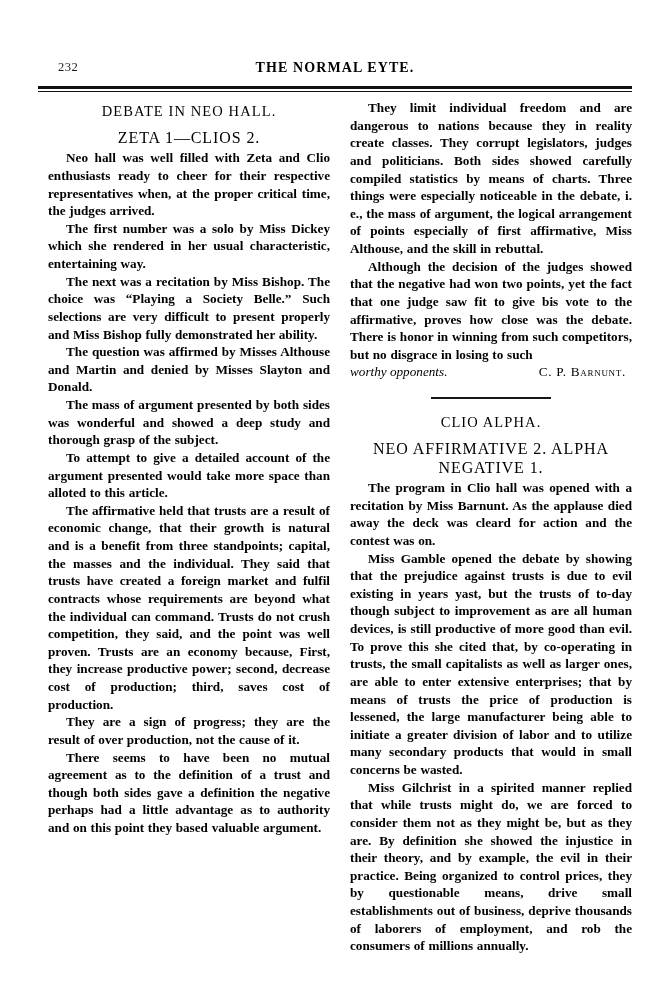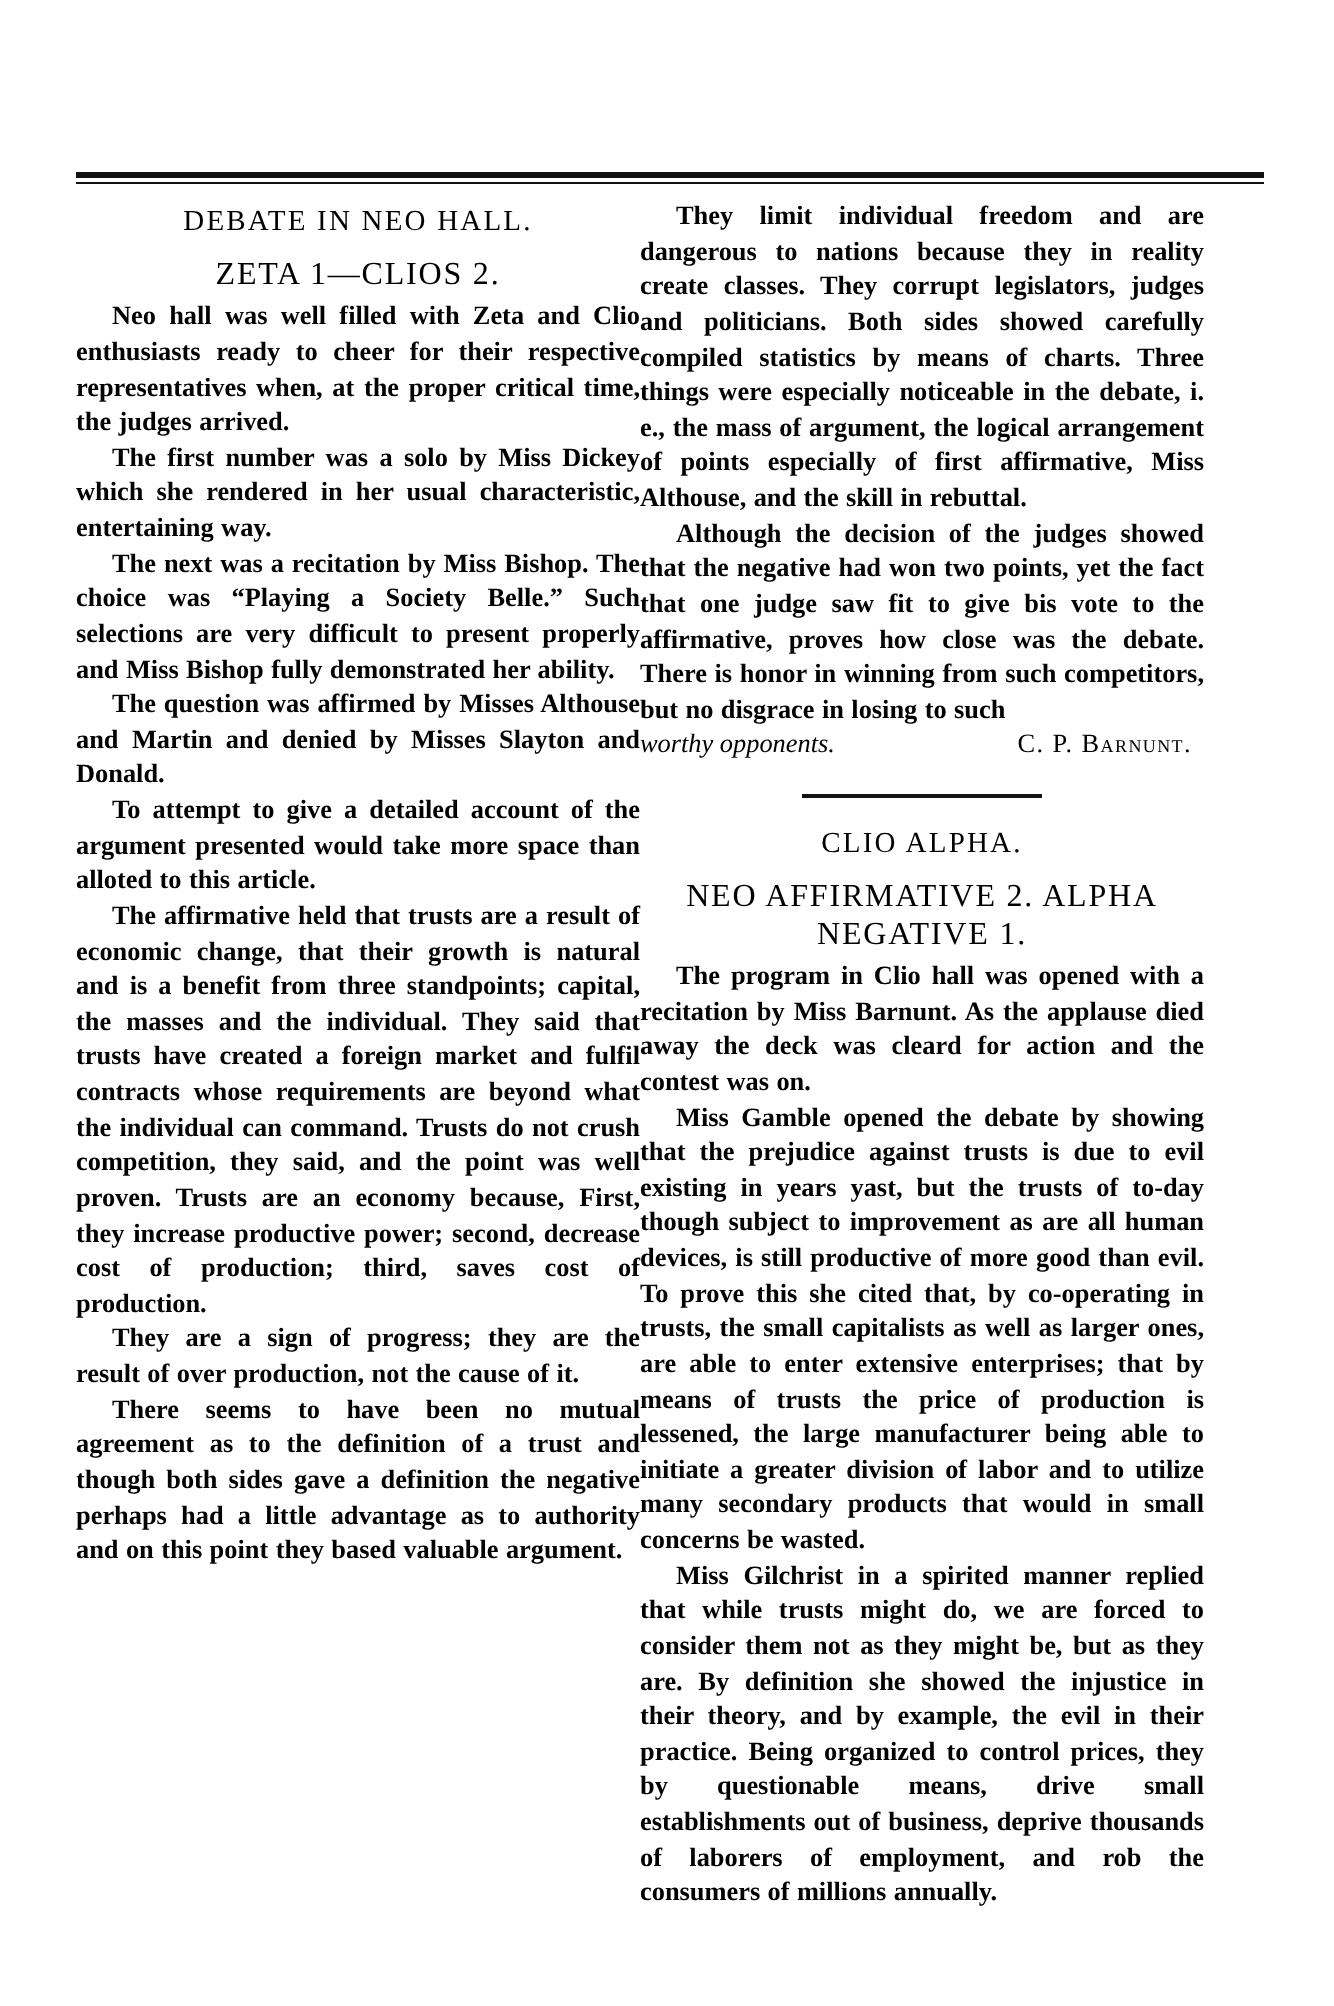--- a/index.html
+++ b/index.html
@@ -70,21 +70,22 @@
   }
 
   
   .columns {
     position: absolute;
     left: 38px;
     top: 99px;
     width: 594px;
     height: 890px;
     display: flex;
-    justify-content: flex-start;
+    justify-content: flex-end;
+    gap: 20px;
   }
   .col {
     width: 282px;
   }
 
   h2.section-title {
     margin: 3px 0 0 0;
     font-size: 14.5px;
     font-weight: normal;
     text-align: center;
@@ -137,37 +138,42 @@
     height: 1.6px;
     background: #151515;
     margin: 16px auto 14px auto;
   }
 </style>
 </head>
 <body>
 
 <div class="page">
 
+  <div class="running-head">
+    <span class="folio">232</span>
+    <span class="head-title">THE NORMAL EYTE.</span>
+  </div>
 
   <div class="double-rule">
     <div class="thick"></div>
     <div class="gap"></div>
     <div class="thin"></div>
   </div>
 
   <div class="columns">
 
     <div class="col">
       <h2 class="section-title">DEBATE IN NEO HALL.</h2>
       <h3 class="section-sub smallcaps">ZETA 1—CLIOS 2.</h3>
 
       <p class="para">Neo hall was well filled with Zeta and Clio enthusiasts ready to cheer for their respective representatives when, at the proper critical time, the judges arrived.</p>
       <p class="para">The first number was a solo by Miss Dickey which she rendered in her usual characteristic, entertaining way.</p>
       <p class="para">The next was a recitation by Miss Bishop. The choice was “Playing a Society Belle.” Such selections are very difficult to present properly and Miss Bishop fully demonstrated her ability.</p>
       <p class="para">The question was affirmed by Misses Althouse and Martin and denied by Misses Slayton and Donald.</p>
+      <p class="para">The mass of argument presented by both sides was wonderful and showed a deep study and thorough grasp of the subject.</p>
       <p class="para">To attempt to give a detailed account of the argument presented would take more space than alloted to this article.</p>
       <p class="para">The affirmative held that trusts are a result of economic change, that their growth is natural and is a benefit from three standpoints; capital, the masses and the individual. They said that trusts have created a foreign market and fulfil contracts whose requirements are beyond what the individual can command. Trusts do not crush competition, they said, and the point was well proven. Trusts are an economy because, First, they increase productive power; second, decrease cost of production; third, saves cost of production.</p>
       <p class="para">They are a sign of progress; they are the result of over production, not the cause of it.</p>
       <p class="para">There seems to have been no mutual agreement as to the definition of a trust and though both sides gave a definition the negative perhaps had a little advantage as to authority and on this point they based valuable argument.</p>
     </div>
 
     <div class="col">
 
       <p class="para">They limit individual freedom and are dangerous to nations because they in reality create classes. They corrupt legislators, judges and politicians. Both sides showed carefully compiled statistics by means of charts. Three things were especially noticeable in the debate, i. e., the mass of argument, the logical arrangement of points especially of first affirmative, Miss Althouse, and the skill in rebuttal.</p>
       <p class="para">Although the decision of the judges showed that the negative had won two points, yet the fact that one judge saw fit to give bis vote to the affirmative, proves how close was the debate. There is honor in winning from such competitors, but no disgrace in losing to such</p>

